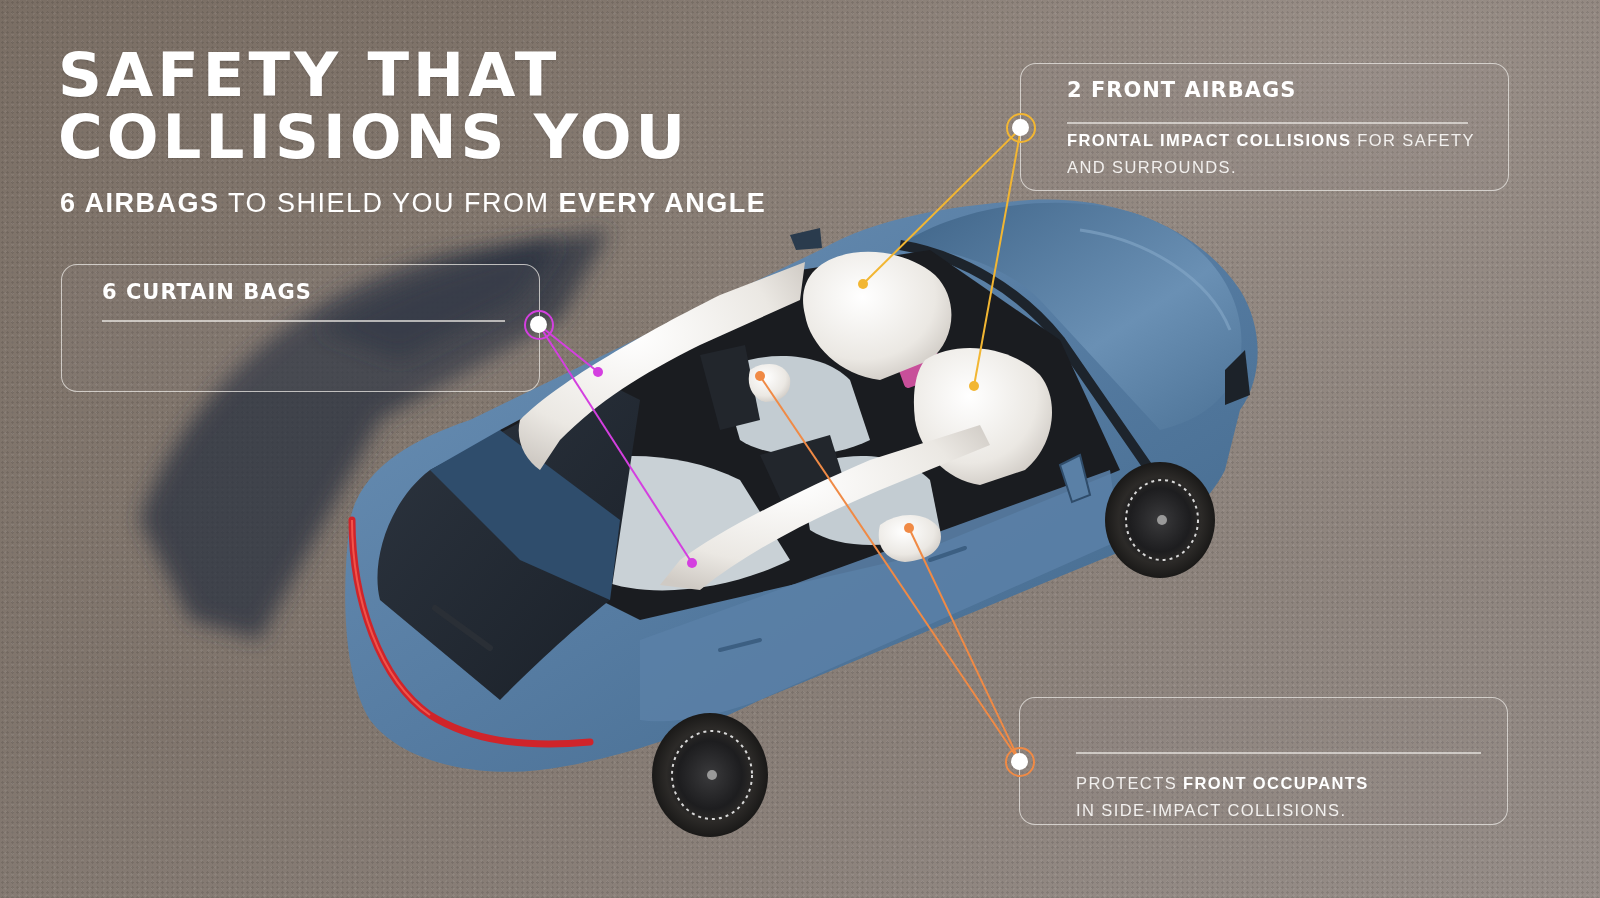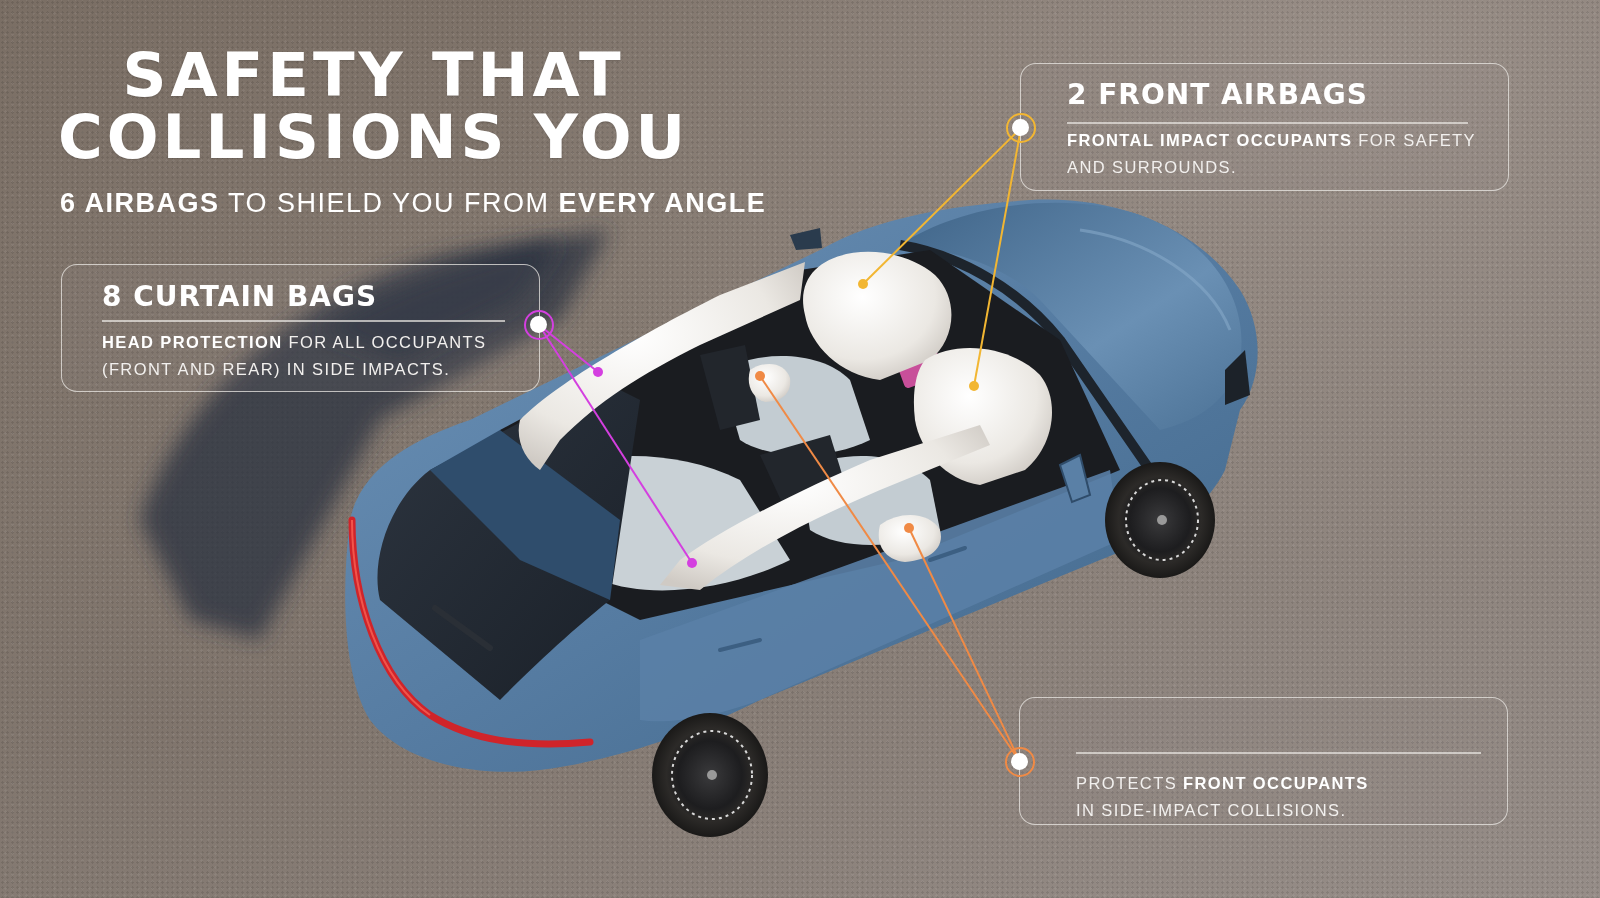--- a/index.html
+++ b/index.html
@@ -25,42 +25,41 @@
     .scene svg { position: absolute; left: 0; top: 0; }
 
     .headline {
       position: absolute; left: 58px; top: 44px;
       font-family: "DejaVu Sans", sans-serif;
       font-weight: bold;
       font-size: 61px; line-height: 62px;
       letter-spacing: 4px;
       color: #ffffff;
       text-shadow: 0 1px 2px rgba(0,0,0,0.15);
-      text-align: center;
     }
     .headline div { white-space: nowrap; }
     .subhead {
       position: absolute; left: 60px; top: 188px;
       font-family: "Liberation Sans", sans-serif;
       font-size: 27px; letter-spacing: 1.5px;
       color: #ffffff; white-space: nowrap;
     }
     .subhead b { font-weight: bold; }
 
     .callout {
       position: absolute;
       border: 1.5px solid rgba(235,232,228,0.75);
       border-radius: 16px;
       background: rgba(150,140,135,0.10);
     }
     .callout .title {
       position: absolute;
       font-family: "DejaVu Sans", sans-serif;
       font-weight: bold;
-      font-size: 28px; letter-spacing: 1px;
+      font-size: 21px; letter-spacing: 1px;
       color: #ffffff; white-space: nowrap;
     }
     .callout .rule {
       position: absolute; height: 1.5px;
       background: rgba(235,232,228,0.7);
     }
     .callout .desc {
       position: absolute;
       font-family: "Liberation Sans", sans-serif;
       font-size: 16.5px; line-height: 27px;
@@ -218,33 +217,29 @@
 <div class="headline">
   <div>SAFETY THAT</div>
   <div>COLLISIONS YOU</div>
 </div>
 <div class="subhead"><b>6 AIRBAGS</b><span> TO SHIELD YOU FROM </span><b>EVERY ANGLE</b></div>
 
 <div class="callout" id="front">
   <div class="title">2 FRONT AIRBAGS</div>
   <div class="rule"></div>
   <div class="desc">
-    <b>FRONTAL IMPACT OCCUPANTS</b><span> FOR SAFETY</span><br>
+    <b>FRONTAL IMPACT COLLISIONS</b><span> FOR SAFETY</span><br>
     <span>AND SURROUNDS.</span>
   </div>
 </div>
 <div class="node" style="left:1006px; top:113px; border-color:#f2b632;"></div>
 
 <div class="callout" id="curtain">
-  <div class="title">8 CURTAIN BAGS</div>
+  <div class="title">6 CURTAIN BAGS</div>
   <div class="rule"></div>
-  <div class="desc">
-    <b>HEAD PROTECTION</b><span> FOR ALL OCCUPANTS</span><br>
-    <span>(FRONT AND REAR) IN SIDE IMPACTS.</span>
-  </div>
 </div>
 <div class="node" style="left:524px; top:310px; border-color:#d43fe0;"></div>
 
 <div class="callout" id="side">
   <div class="rule"></div>
   <div class="desc">
     <span>PROTECTS </span><b>FRONT OCCUPANTS</b><br>
     <span>IN SIDE-IMPACT COLLISIONS.</span>
   </div>
 </div>

